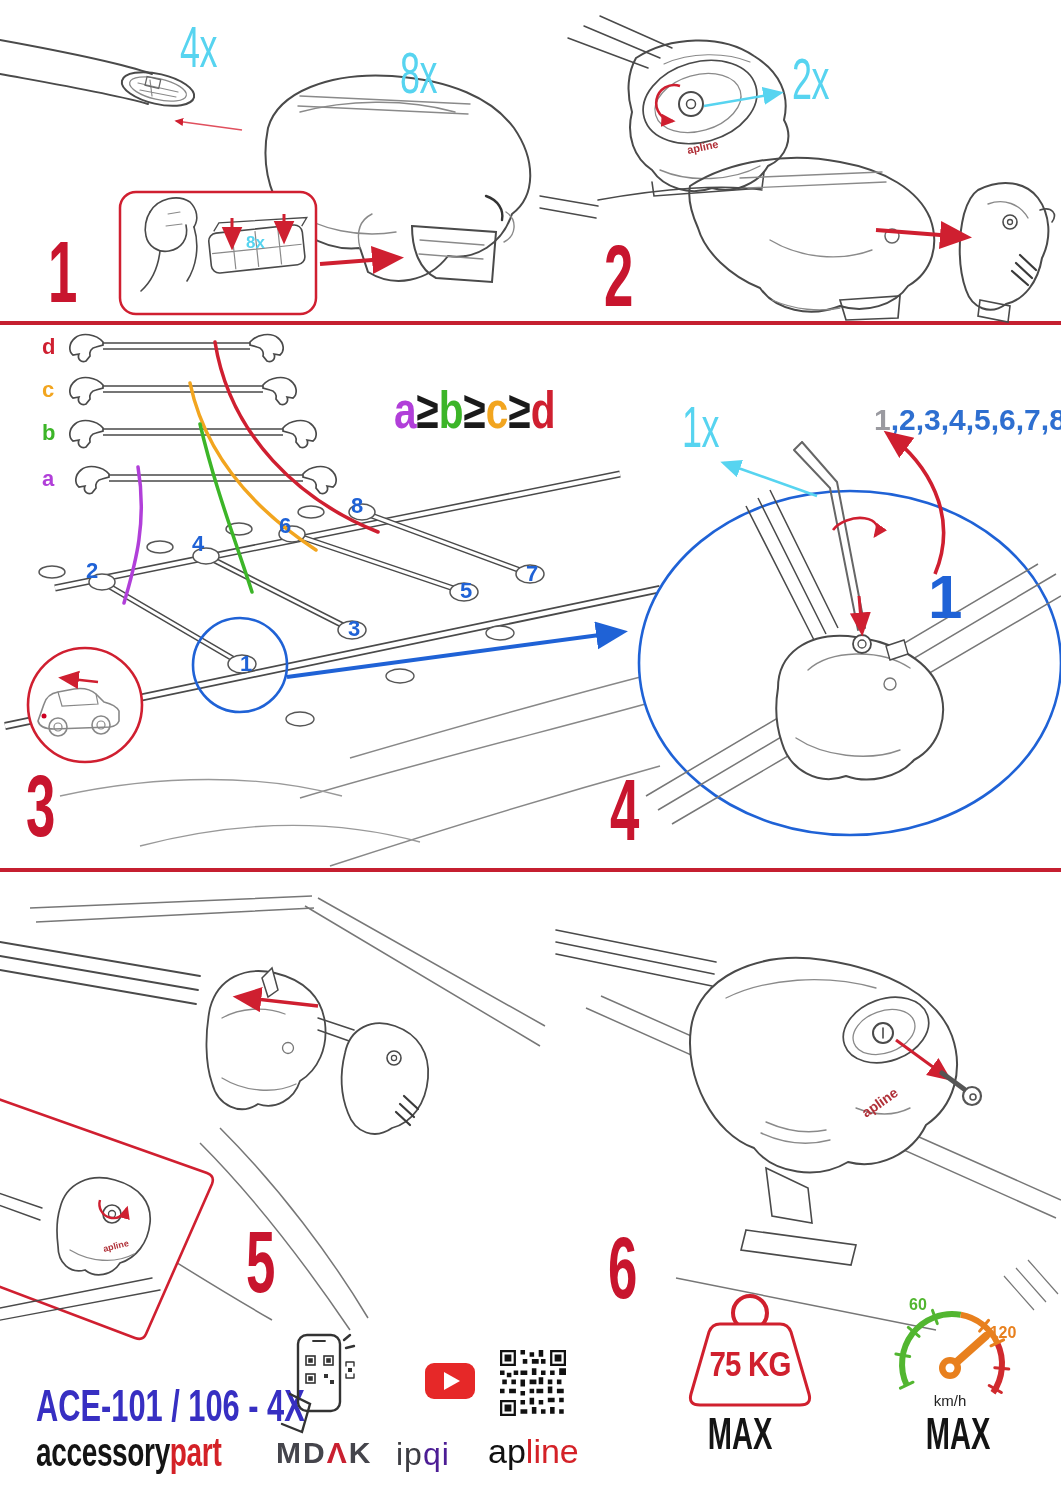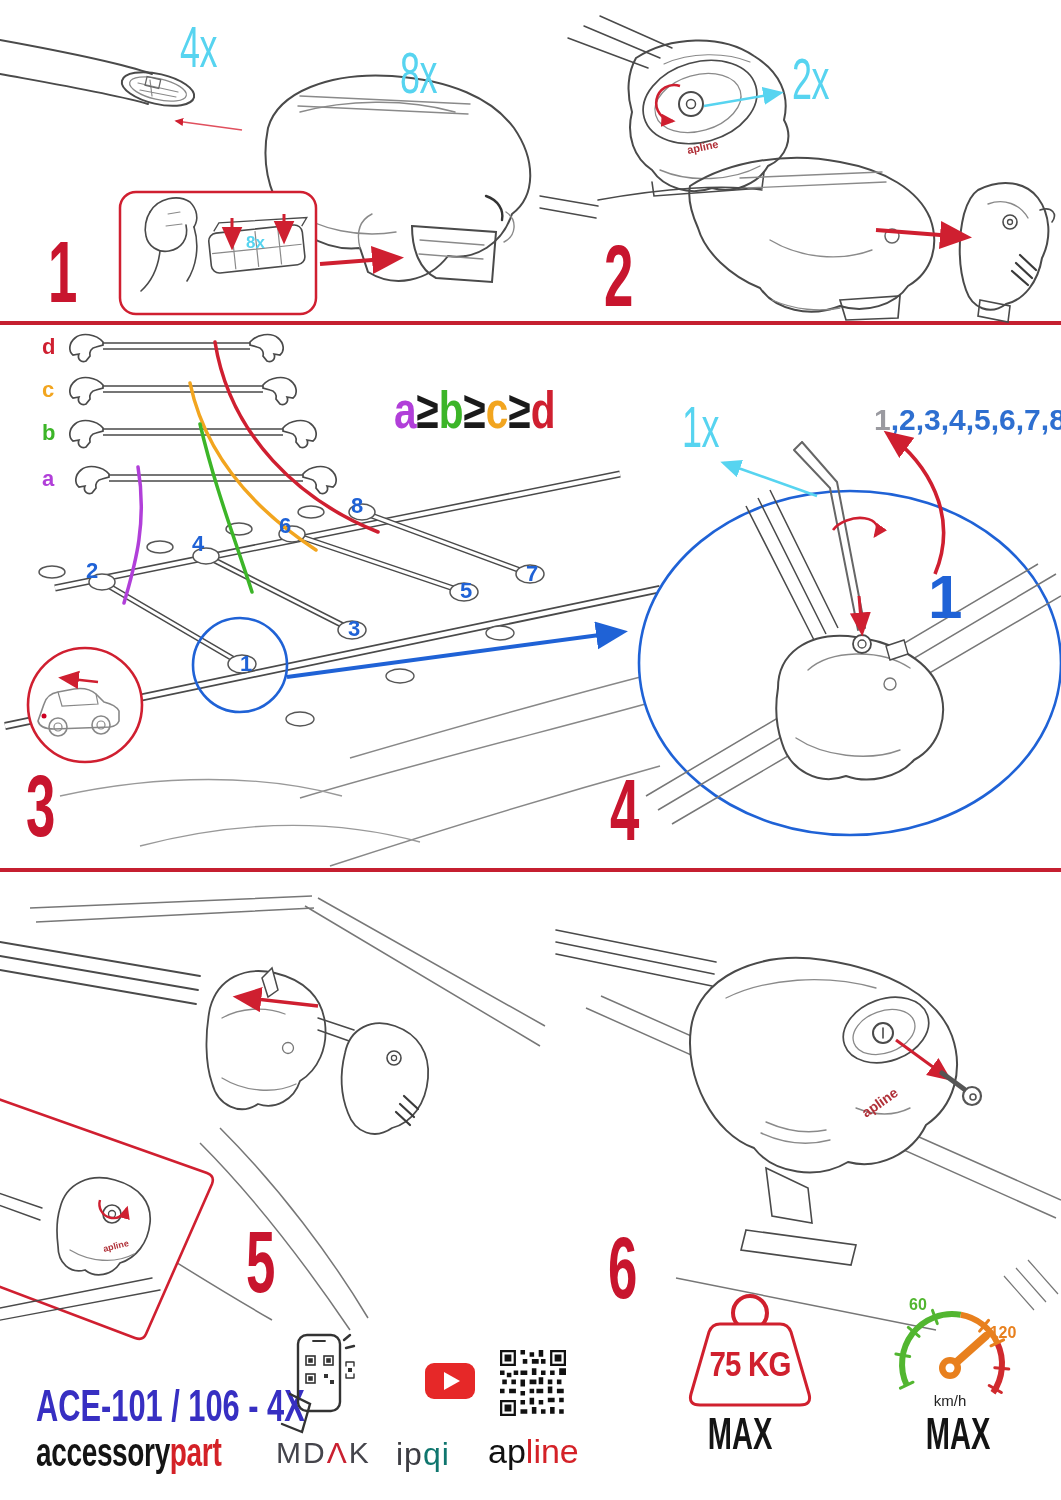--- a/index.html
+++ b/index.html
@@ -12,21 +12,21 @@
        transform:scaleX(0.62);transform-origin:left top;letter-spacing:-1px;}
   .formula{position:absolute;font-size:52px;font-weight:700;line-height:1;letter-spacing:0px;
            transform:scaleX(0.78);transform-origin:left top;}
   .formula span{display:inline-block;}
   .model{position:absolute;font-size:44px;font-weight:700;color:#372fc2;line-height:1;
          transform:scaleX(0.70);transform-origin:left top;letter-spacing:0px;}
   .brand{position:absolute;font-size:40px;font-weight:700;line-height:1;
          transform:scaleX(0.70);transform-origin:left top;letter-spacing:-0.5px;}
   .maxlbl{position:absolute;font-size:44px;font-weight:700;color:#141414;line-height:1;
           transform:scaleX(0.66);transform-origin:center top;width:120px;text-align:center;}
-  .logo-mdak{position:absolute;font-size:30px;font-weight:400;color:#45454c;letter-spacing:2px;line-height:1;}
+  .logo-mdak{position:absolute;font-size:30px;font-weight:700;color:#45454c;letter-spacing:2px;line-height:1;}
   .logo-ipqi{position:absolute;font-size:32px;font-weight:400;color:#3c3c42;letter-spacing:1px;line-height:1;}
   .logo-apline{position:absolute;font-size:34px;font-weight:500;color:#111;letter-spacing:0px;line-height:1;}
   .red{color:#d42127;}
 </style>
 </head>
 <body>
 
 <div class="page">
 
   <svg width="0" height="0" style="position:absolute">
@@ -381,21 +381,21 @@
   </svg>
   <div class="logo-mdak" style="left:276px;top:1438px">
     <span>MD</span><span style="color:#c92030">Λ</span><span>K</span>
   </div>
 
   <svg width="52" height="38" style="left:424px;top:1362px" viewBox="0 0 52 38">
     <rect x="1" y="1" width="50" height="36" rx="9" fill="#e62828"></rect>
     <path d="M20,10 L36,19 L20,28 Z" fill="#fff"></path>
   </svg>
   <div class="logo-ipqi" style="left:396px;top:1438px">
-    <span>ip</span><span style="color:#0f766e">qi</span>
+    <span>ip</span><span style="color:#4c1d95">qi</span>
   </div>
 
   <svg width="66" height="66" style="left:500px;top:1350px" viewBox="0 0 29 29">
     <rect x="0" y="0" width="29" height="29" fill="#fff"></rect>
     <g fill="#111">
       <path d="M0,0 h7 v7 h-7 z M1,1 v5 h5 v-5 z M2,2 h3 v3 h-3 z" fill-rule="evenodd"></path>
       <path d="M22,0 h7 v7 h-7 z M23,1 v5 h5 v-5 z M24,2 h3 v3 h-3 z" fill-rule="evenodd"></path>
       <path d="M0,22 h7 v7 h-7 z M1,23 v5 h5 v-5 z M2,24 h3 v3 h-3 z" fill-rule="evenodd"></path>
       <path d="M9,0 h2 v2 h-2 z M13,1 h2 v2 h-2 z M17,0 h2 v3 h-2 z M10,4 h2 v2 h-2 z M14,4 h3 v2 h-3 z M18,4 h2 v2 h-2 z
                M0,9 h2 v2 h-2 z M3,10 h2 v2 h-2 z M6,9 h2 v2 h-2 z M9,9 h3 v2 h-3 z M14,8 h2 v3 h-2 z M18,9 h2 v2 h-2 z M22,9 h2 v2 h-2 z M26,8 h3 v3 h-3 z

